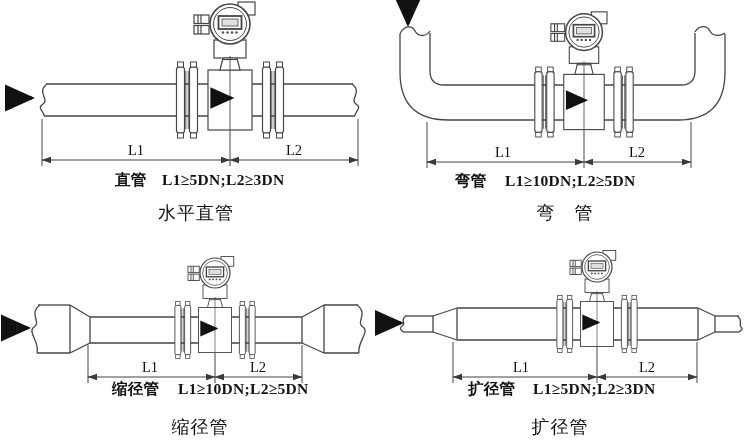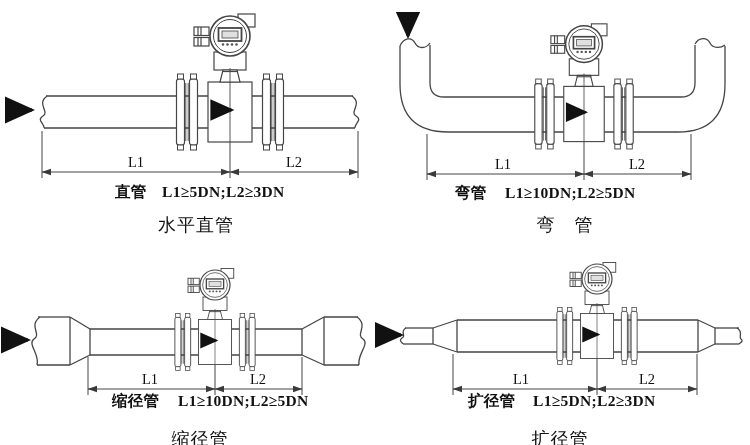--- a/index.html
+++ b/index.html
@@ -1,18 +1,18 @@
 <!DOCTYPE html>
 <html><head>
 <meta charset="utf-8">
 <style>
   html,body{margin:0;padding:0;background:#fff;}
   .figure{position:relative;width:750px;height:445px;background:#ffffff;overflow:hidden;
           font-family:"Liberation Serif","DejaVu Serif",serif;}
-  .panel{position:absolute;width:375px;height:223px;margin-top:12px;}
+  .panel{position:absolute;width:375px;height:223px;}
   .panel svg{display:block;}
   text{fill:#111;font-family:"Liberation Serif","DejaVu Serif",serif;}
   .dim-label{font-size:14.5px;}
   .spec-label,.spec-formula{font-size:15.5px;font-weight:bold;letter-spacing:.3px;}
   .caption{font-size:18px;letter-spacing:1px;}
   .pipe{stroke:#454545;stroke-width:1.3;fill:none;}
   .thin{stroke:#454545;stroke-width:1;fill:none;}
   .flow{stroke:#111;stroke-width:3;fill:none;}
   .defs-holder{position:absolute;width:0;height:0;}
 </style>

